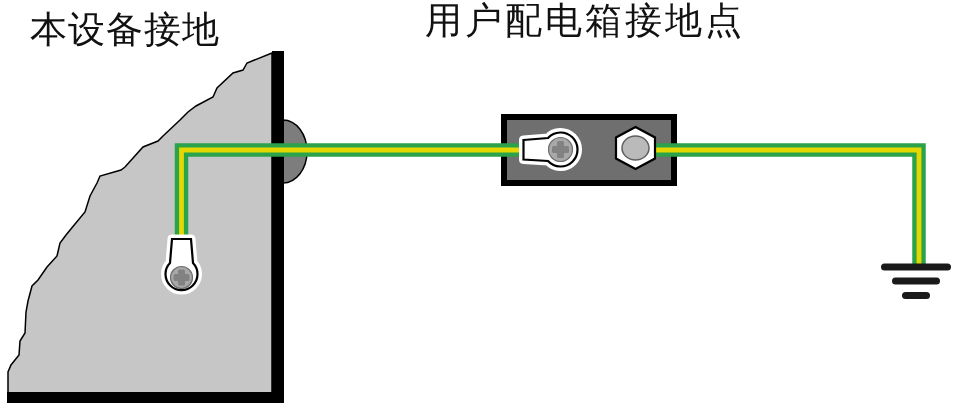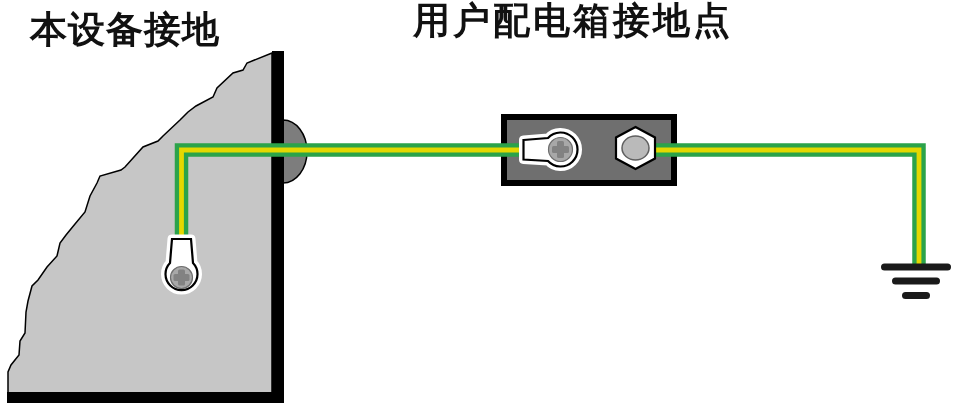--- a/index.html
+++ b/index.html
@@ -20,26 +20,26 @@
   .stage{
     position:relative;
     width:970px;height:408px;
     background:#ffffff;
     overflow:hidden;
   }
   .stage svg{position:absolute;left:0;top:0;}
   .label{
     position:absolute;
     color:var(--text);
-    font-weight:bold;
+    font-weight:normal;
     white-space:pre;
     line-height:1.1;
   }
   .label-equipment{left:30px;top:10px;font-size:37px;letter-spacing:1px;}
-  .label-boxpoint{left:413px;top:1px;font-size:37px;letter-spacing:3px;}
+  .label-boxpoint{left:425px;top:1px;font-size:37px;letter-spacing:3px;}
   .label-earth{left:869px;top:329px;font-size:34px;letter-spacing:2px;}
   
   .panel{fill:var(--panel-fill);stroke:var(--outline);stroke-width:1.5;}
   .bump{fill:var(--bump-fill);stroke:var(--outline);stroke-width:1.5;}
   .frame{fill:var(--outline);}
   .box{fill:var(--box-fill);stroke:var(--outline);stroke-width:6;}
   .wire-g{fill:none;stroke:var(--wire-green);stroke-width:13.5;stroke-linecap:butt;stroke-linejoin:miter;}
   .wire-y{fill:none;stroke:var(--wire-yellow);stroke-width:4.8;stroke-linecap:butt;stroke-linejoin:miter;}
   .halo{fill:#ffffff;stroke:#ffffff;stroke-width:9;stroke-linejoin:round;}
   .lug{fill:#ffffff;stroke:var(--outline);stroke-width:2.2;stroke-linejoin:miter;}

